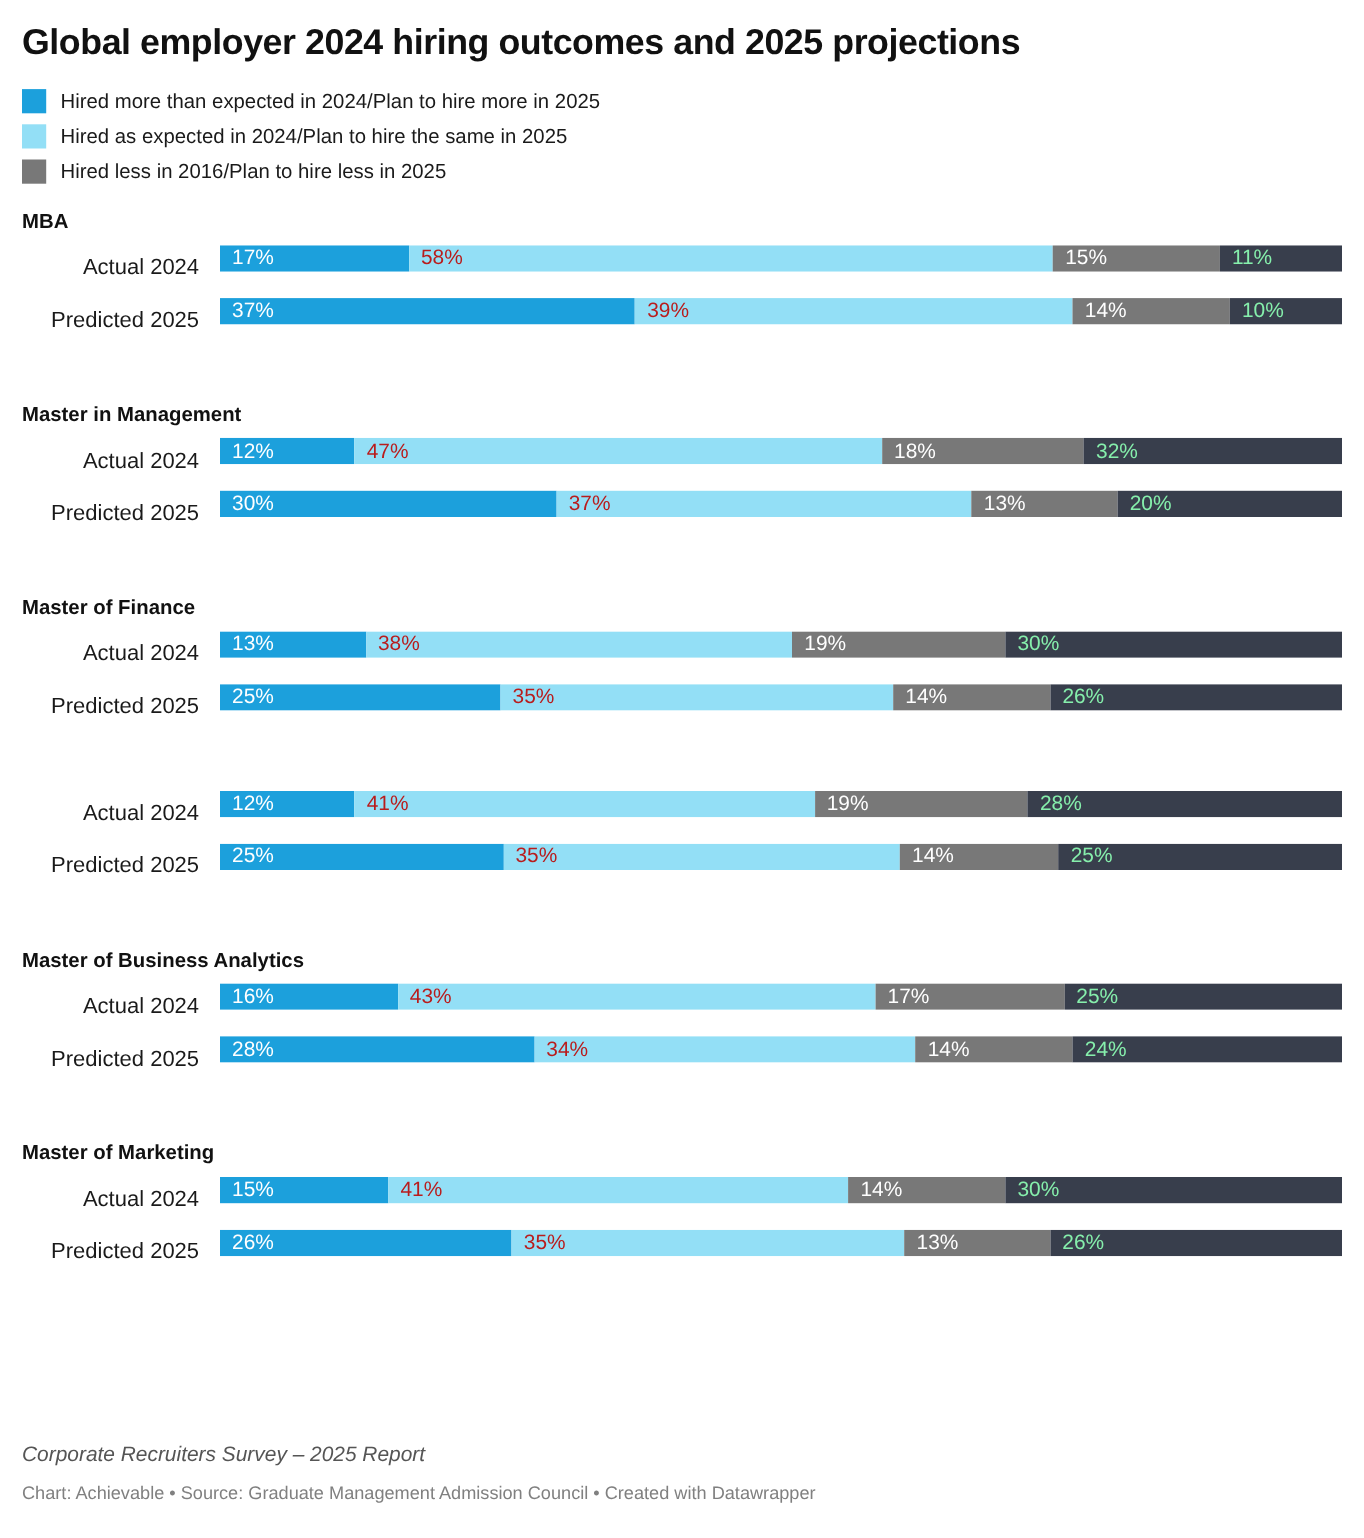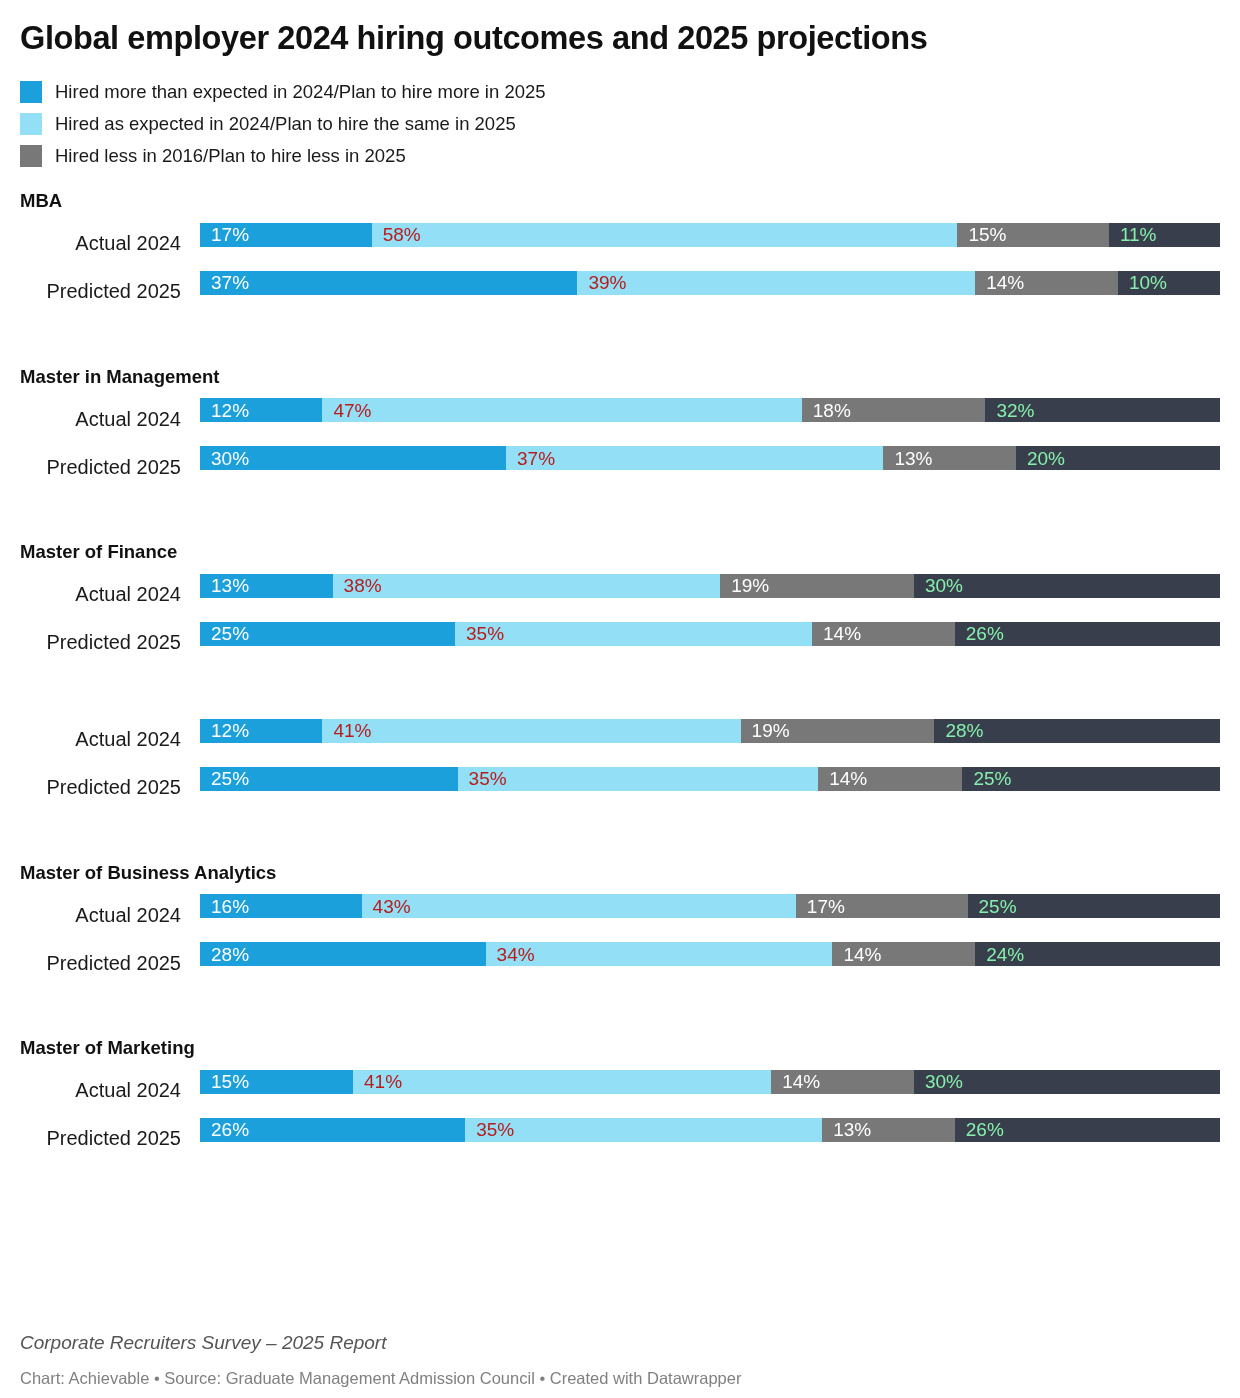--- a/index.html
+++ b/index.html
@@ -103,21 +103,21 @@
   }
   .seg-more { background: #1CA0DC; color: #ffffff; }
   .seg-same { background: #93DFF6; color: #b91c1c; }
   .seg-less { background: #787878; color: #ffffff; }
   .seg-none { background: #383E4C; color: #86efac; }
 
   
   .footer {
     position: absolute;
     left: 20px;
-    bottom: 12px;
+    bottom: 32px;
     width: 1200px;
   }
   .footer-note {
     font-size: 19px;
     font-style: italic;
     color: #555555;
     line-height: 1;
     margin-bottom: 18px;
     white-space: nowrap;
   }

